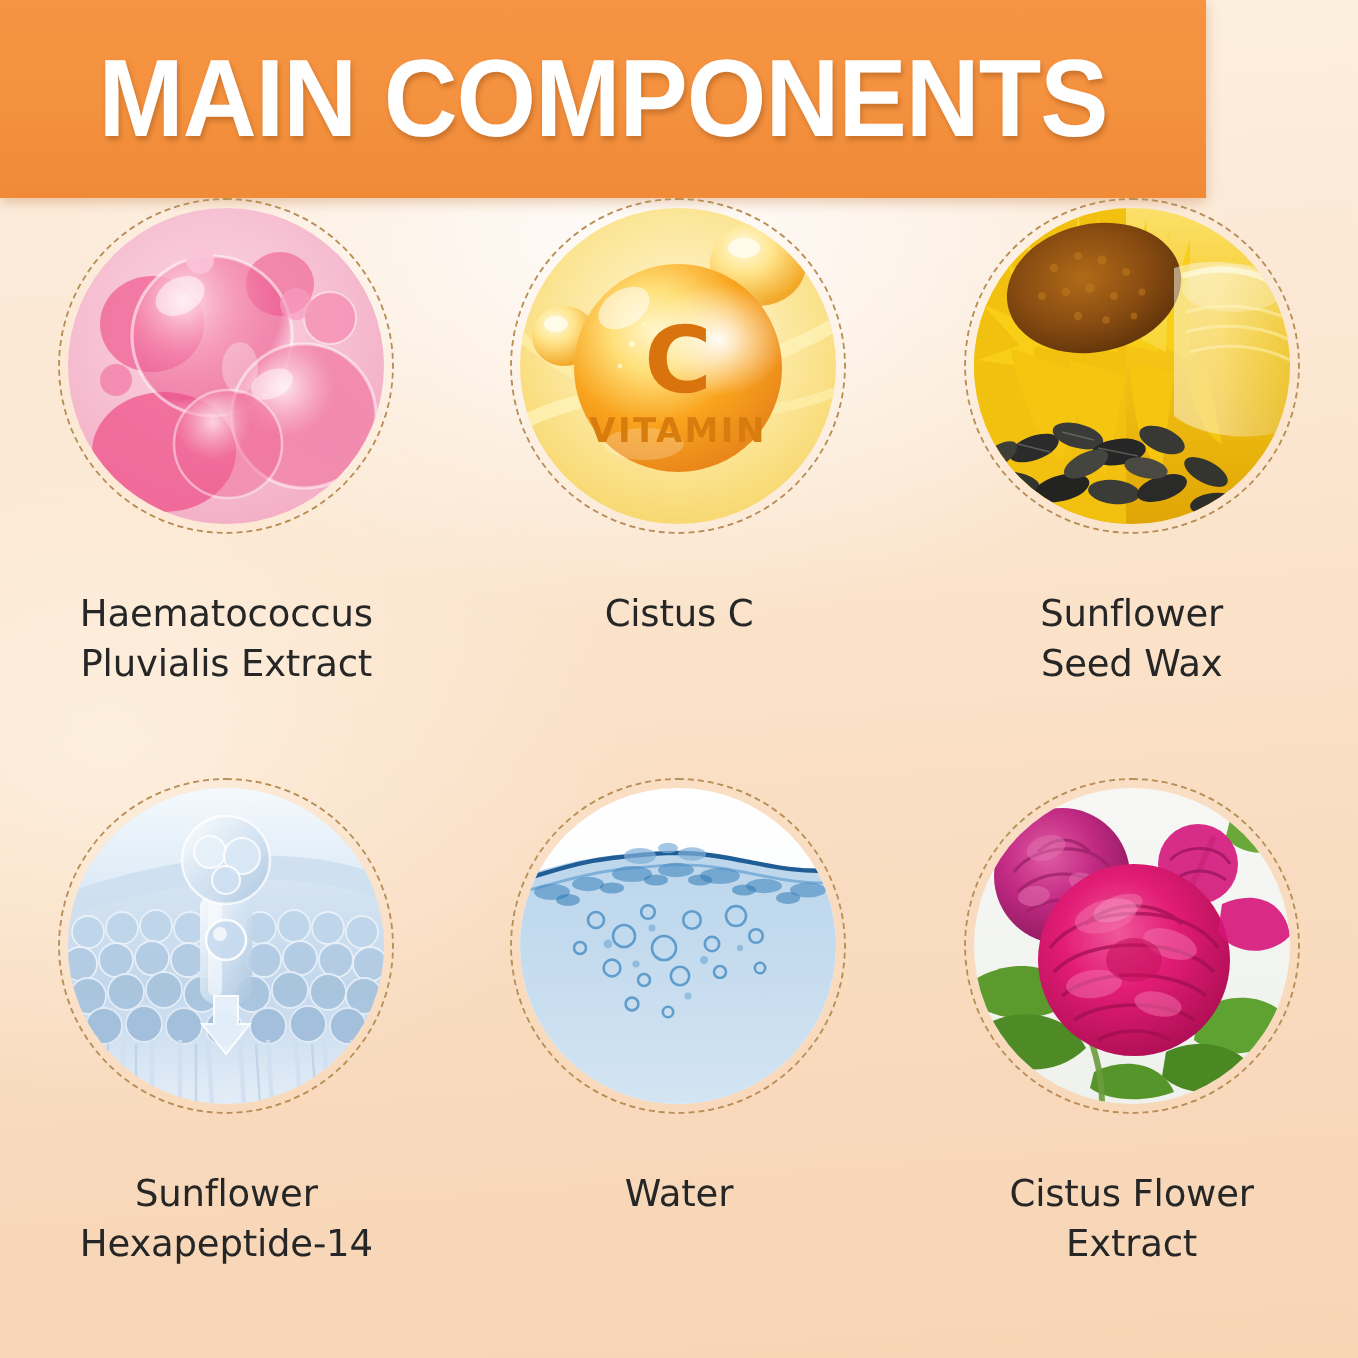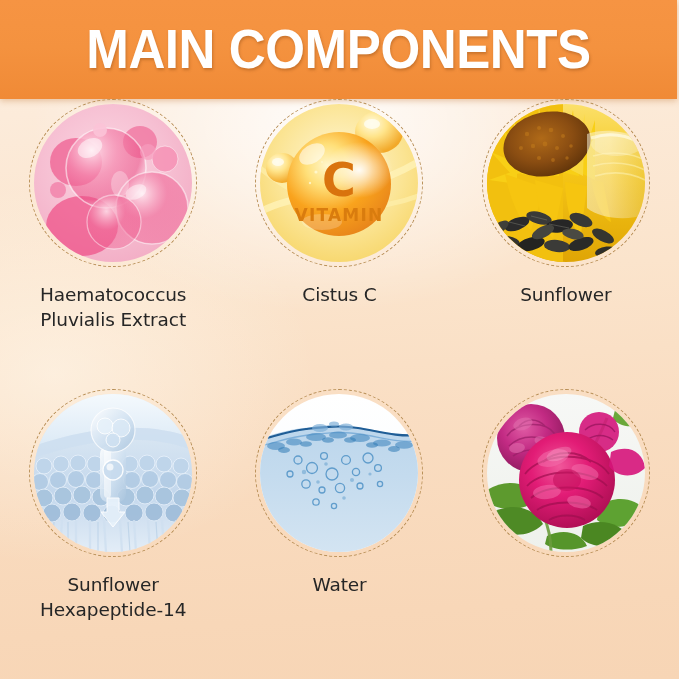--- a/index.html
+++ b/index.html
@@ -10,21 +10,21 @@
   }
   #page{
     position:relative;width:679px;height:679px;
     background:
       radial-gradient(ellipse 70% 45% at 48% 18%, rgba(255,255,255,.85) 0%, rgba(255,255,255,0) 62%),
       radial-gradient(ellipse 55% 40% at 8% 55%, rgba(255,250,240,.55) 0%, rgba(255,250,240,0) 70%),
       linear-gradient(176deg,#fdf1e0 0%,#fcebda 16%,#fbe4cc 42%,#f9dcc0 66%,#f8d7b8 88%,#f7d5b5 100%);
   }
   
   .banner{
-    position:absolute;left:0;top:0;width:677px;height:99px;
+    position:absolute;left:0;top:0;width:603px;height:99px;
     background:linear-gradient(180deg,#f69443 0%,#f4923f 48%,#f08a36 100%);
     box-shadow:0 2px 6px rgba(190,110,40,.35);
   }
   .banner-title{
     position:absolute;left:0;right:0;top:19px;
     text-align:center;color:#fff;
     font-family:"Liberation Sans","DejaVu Sans",sans-serif;
     font-weight:700;font-size:55px;line-height:60px;
     letter-spacing:-0.5px;
     transform:scaleX(.93);
@@ -43,21 +43,21 @@
     position:relative;width:168px;height:168px;border-radius:50%;
     border:1.6px dashed #b88f57;
     padding:2px;box-sizing:border-box;
   }
   .circle-inner{
     position:absolute;left:4px;top:4px;width:158px;height:158px;
     border-radius:50%;overflow:hidden;
   }
   .circle-inner svg{display:block;width:158px;height:158px;}
   .label{
-    margin-top:15px;text-align:center;color:#262626;
+    margin-top:28px;text-align:center;color:#262626;
     font-size:18.5px;line-height:25px;font-weight:400;
     font-family:"DejaVu Sans","Liberation Sans",sans-serif;
     letter-spacing:-.1px;
   }
   .label .l2{display:block;text-align:center;}
 </style>
 </head>
 <body>
 
 <div id="page">
@@ -271,20 +271,21 @@
             <g stroke="#8d8d80" stroke-width=".8" opacity=".5" fill="none">
               <path d="M22,118 L38,122"></path>
                 <path d="M44,112 L60,116"></path>
                 <path d="M62,120 L82,124"></path>
             </g>
           </svg>
         </div>
       </div>
       <div class="label">
         <span>Sunflower</span>
+        <span class="l2">Seed Wax</span>
       </div>
     </div>
 
     <div class="cell row2">
       <div class="circle">
         <div class="circle-inner">
           <svg viewBox="0 0 158 158">
             <defs>
               <linearGradient id="skBg" x1="0" y1="0" x2="0" y2="1">
                 <stop offset="0%" stop-color="#e9f1f9"></stop>
@@ -541,16 +542,20 @@
               <ellipse cx="60" cy="98" rx="14" ry="7" transform="rotate(-6 60 98)"></ellipse>
               <ellipse cx="92" cy="108" rx="12" ry="6" transform="rotate(12 92 108)"></ellipse>
             </g>
             <ellipse cx="80" cy="86" rx="14" ry="11" fill="#c4105d" opacity=".6"></ellipse>
             <ellipse cx="72" cy="60" rx="13" ry="6" fill="#ffffff" opacity=".18" transform="rotate(-20 72 60)"></ellipse>
 
             <path d="M124,58 C142,50 156,58 158,74 C146,86 128,82 122,72 Z" fill="#d6147a" opacity=".9"></path>
           </svg>
         </div>
       </div>
+      <div class="label">
+        <span>Cistus Flower</span>
+        <span class="l2">Extract</span>
+      </div>
     </div>
 
   </div>
 </div>
 
 </body></html>

